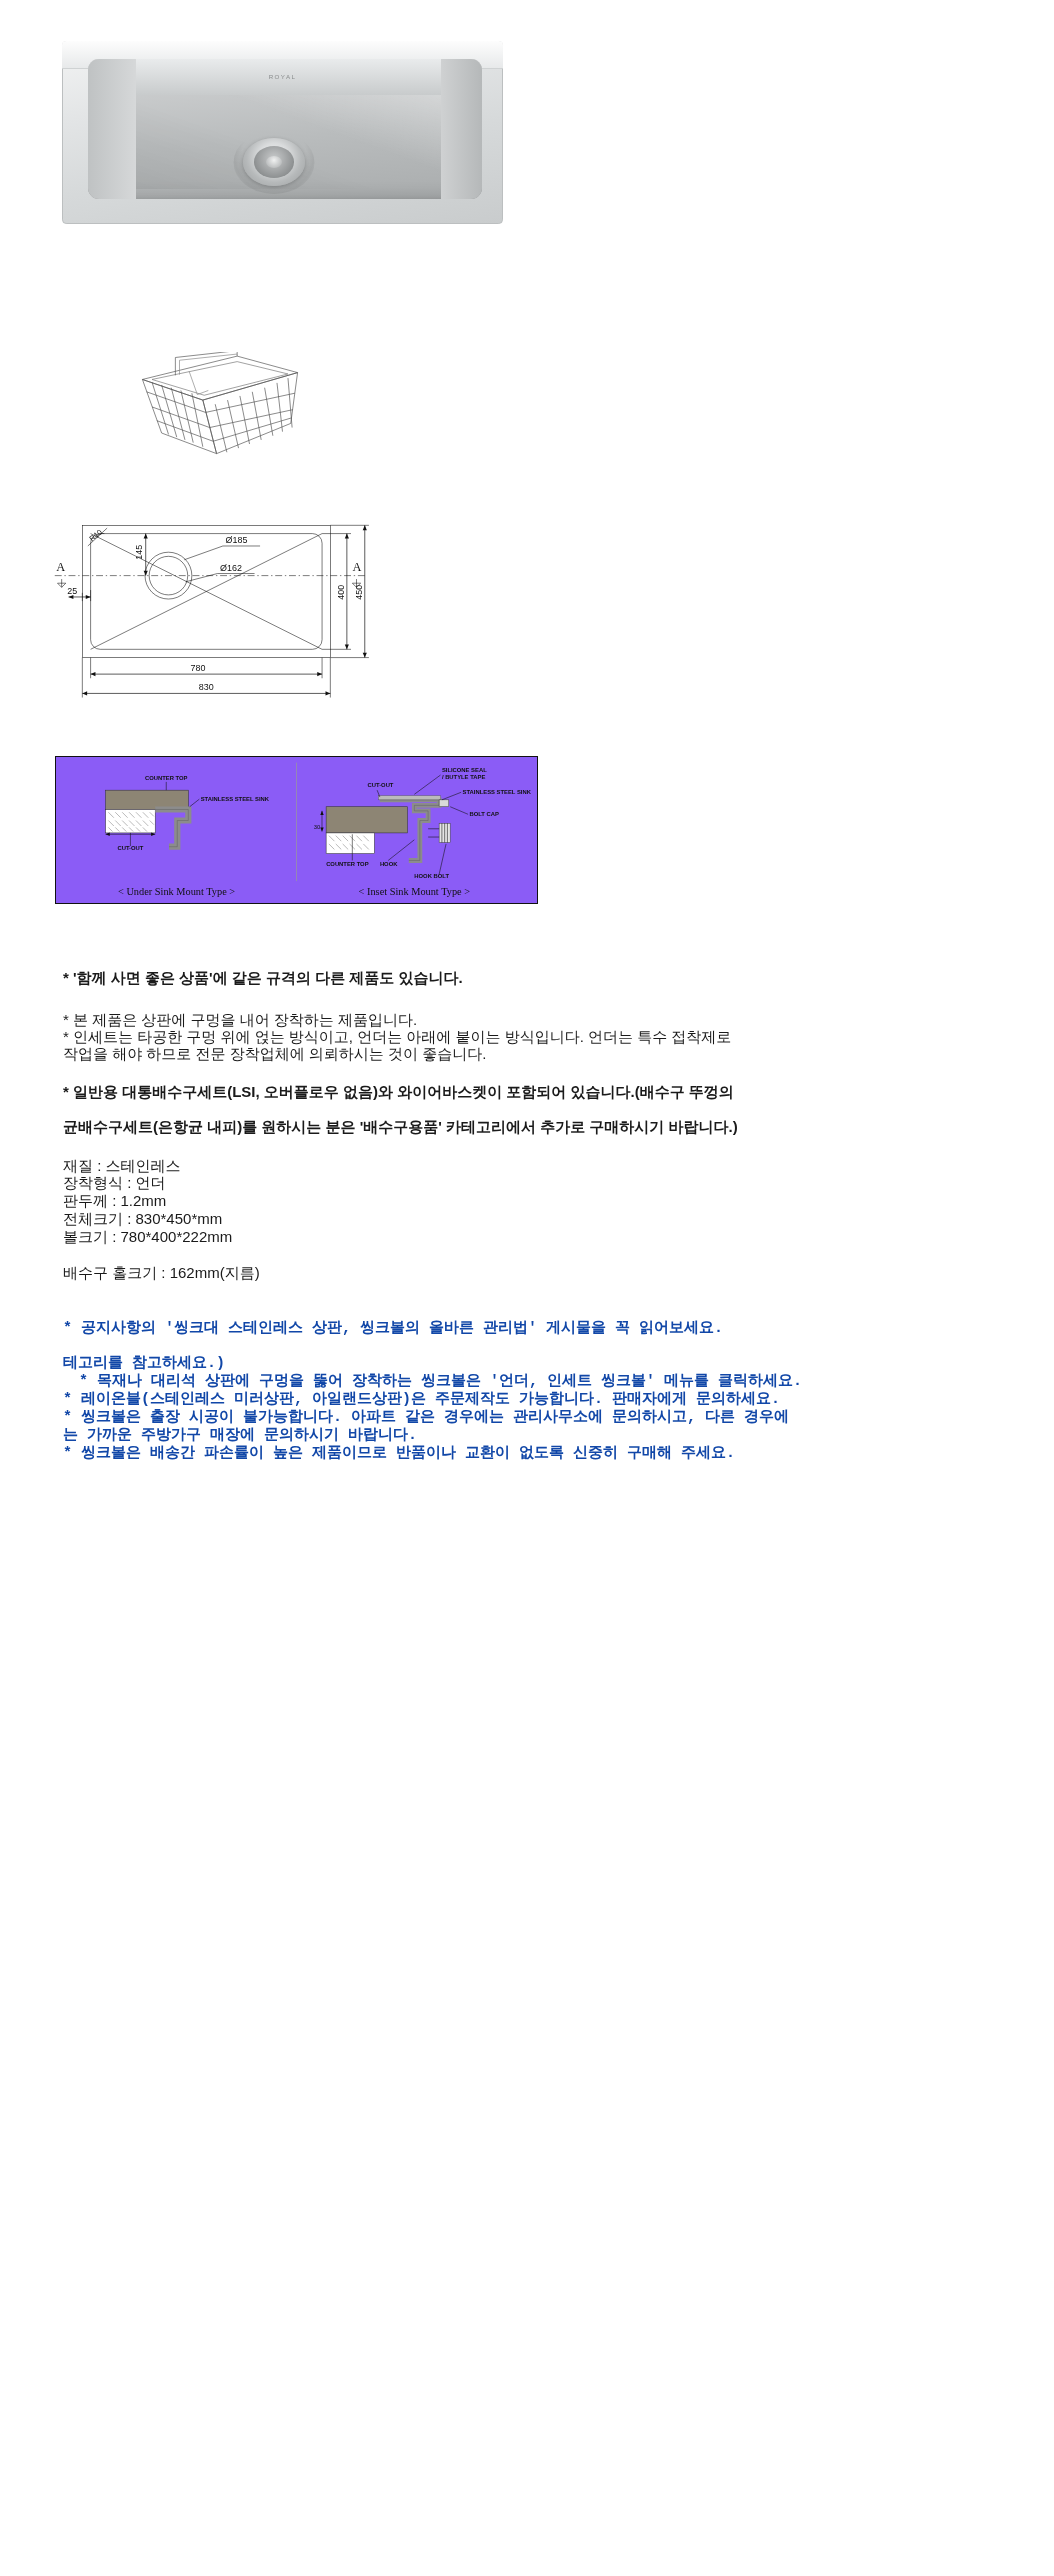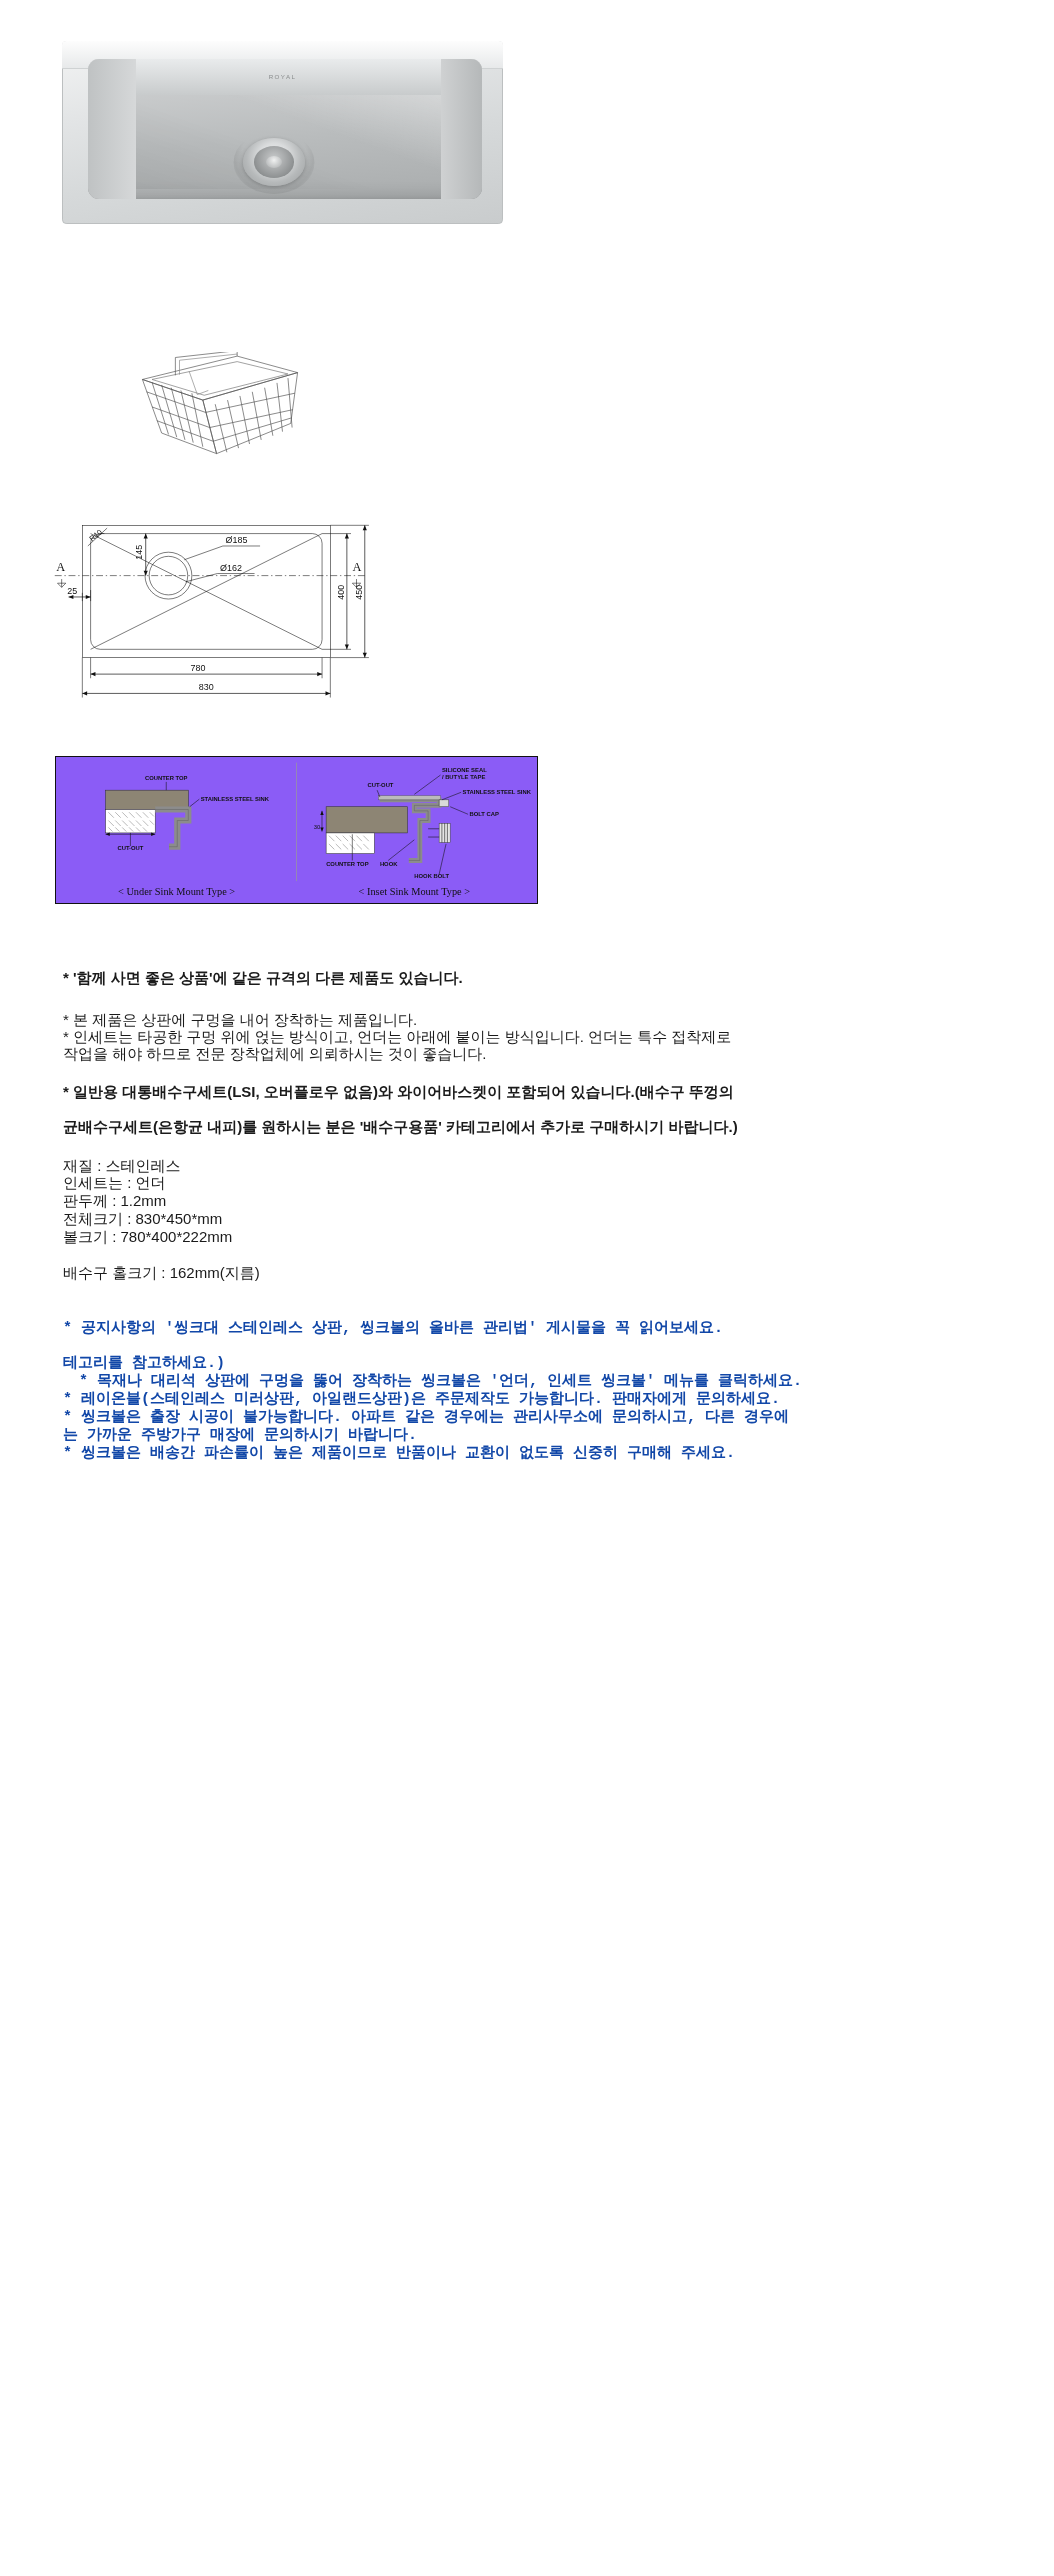--- a/index.html
+++ b/index.html
@@ -317,21 +317,21 @@
   <div class="txt bold" style="top:966px;">* '함께 사면 좋은 상품'에 같은 규격의 다른 제품도 있습니다.</div>
 
   <div class="txt" style="top:1008px;">* 본 제품은 상판에 구멍을 내어 장착하는 제품입니다.</div>
   <div class="txt" style="top:1025px;">* 인세트는 타공한 구멍 위에 얹는 방식이고, 언더는 아래에 붙이는 방식입니다. 언더는 특수 접착제로</div>
   <div class="txt" style="top:1042px;">작업을 해야 하므로 전문 장착업체에 의뢰하시는 것이 좋습니다.</div>
 
   <div class="txt bold" style="top:1080px;">* 일반용 대통배수구세트(LSI, 오버플로우 없음)와 와이어바스켓이 포함되어 있습니다.(배수구 뚜껑의</div>
   <div class="txt bold" style="top:1115px;">균배수구세트(은항균 내피)를 원하시는 분은 '배수구용품' 카테고리에서 추가로 구매하시기 바랍니다.)</div>
 
   <div class="txt spec" style="top:1153px;">재질 : 스테인레스</div>
-  <div class="txt spec" style="top:1170px;">인세트는 : 언더</div>
+  <div class="txt spec" style="top:1170px;">장착형식 : 언더</div>
   <div class="txt spec" style="top:1188px;">판두께 : 1.2mm</div>
   <div class="txt spec" style="top:1206px;">전체크기 : 830*450*mm</div>
   <div class="txt spec" style="top:1224px;">볼크기 : 780*400*222mm</div>
   <div class="txt spec" style="top:1260px;">배수구 홀크기 : 162mm(지름)</div>
 
   <div class="txt bold blue note" style="top:1317px;">* 공지사항의 '씽크대 스테인레스 상판, 씽크볼의 올바른 관리법' 게시물을 꼭 읽어보세요.</div>
   <div class="txt bold blue note" style="top:1352px;">테고리를 참고하세요.)</div>
   <div class="txt bold blue note" style="top:1370px;margin-left:16px;">* 목재나 대리석 상판에 구멍을 뚫어 장착하는 씽크볼은 '언더, 인세트 씽크볼' 메뉴를 클릭하세요.</div>
   <div class="txt bold blue note" style="top:1388px;">* 레이온블(스테인레스 미러상판, 아일랜드상판)은 주문제작도 가능합니다. 판매자에게 문의하세요.</div>
   <div class="txt bold blue note" style="top:1406px;">* 씽크볼은 출장 시공이 불가능합니다. 아파트 같은 경우에는 관리사무소에 문의하시고, 다른 경우에</div>

